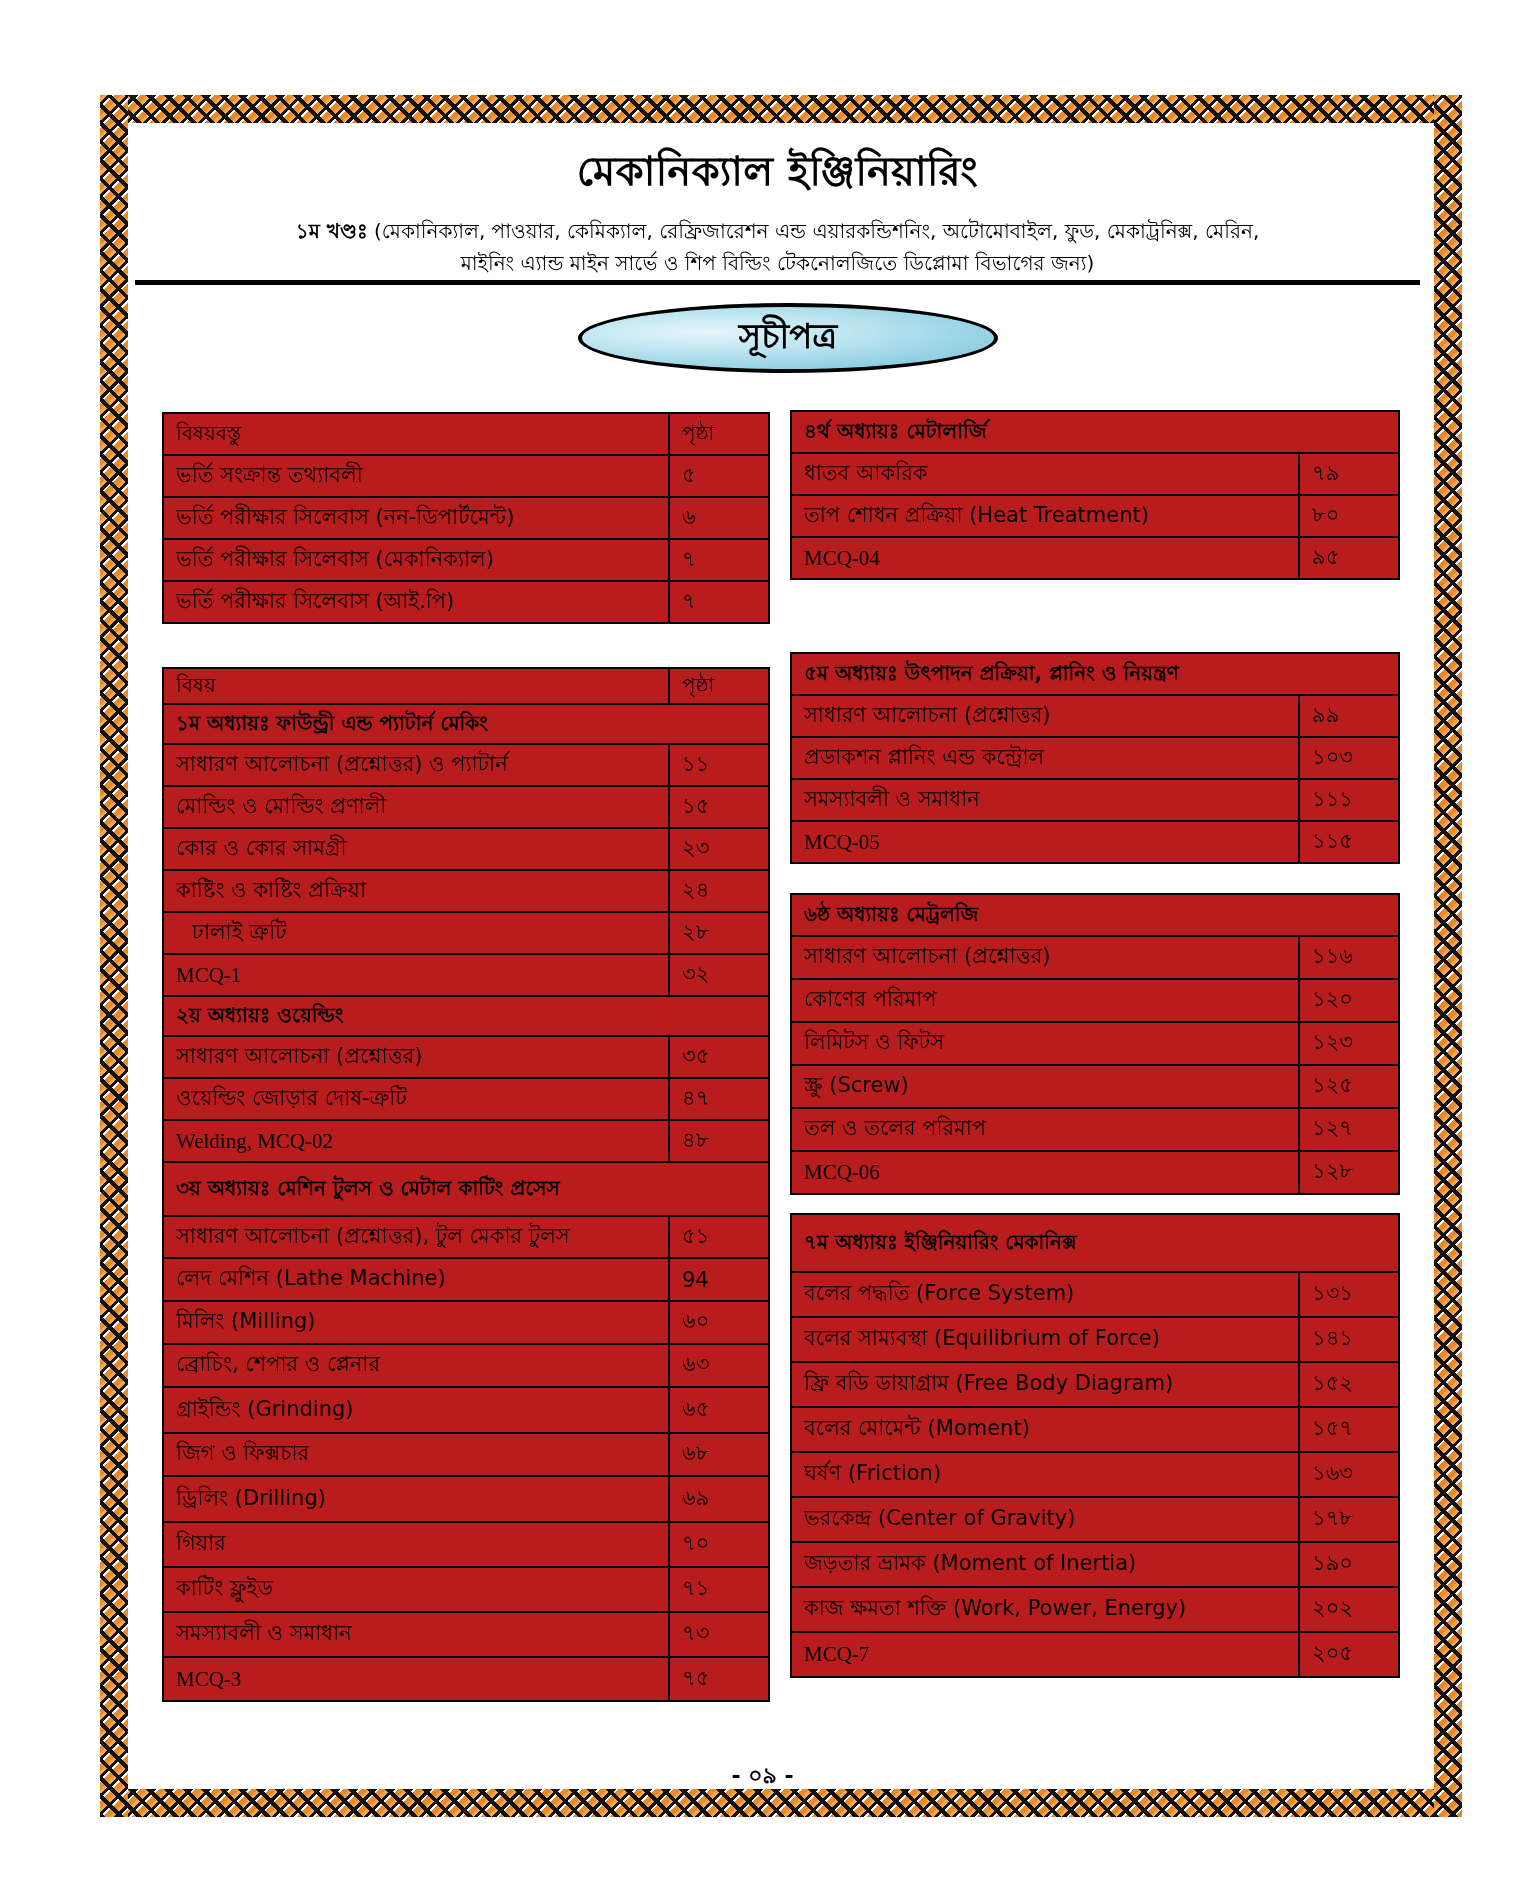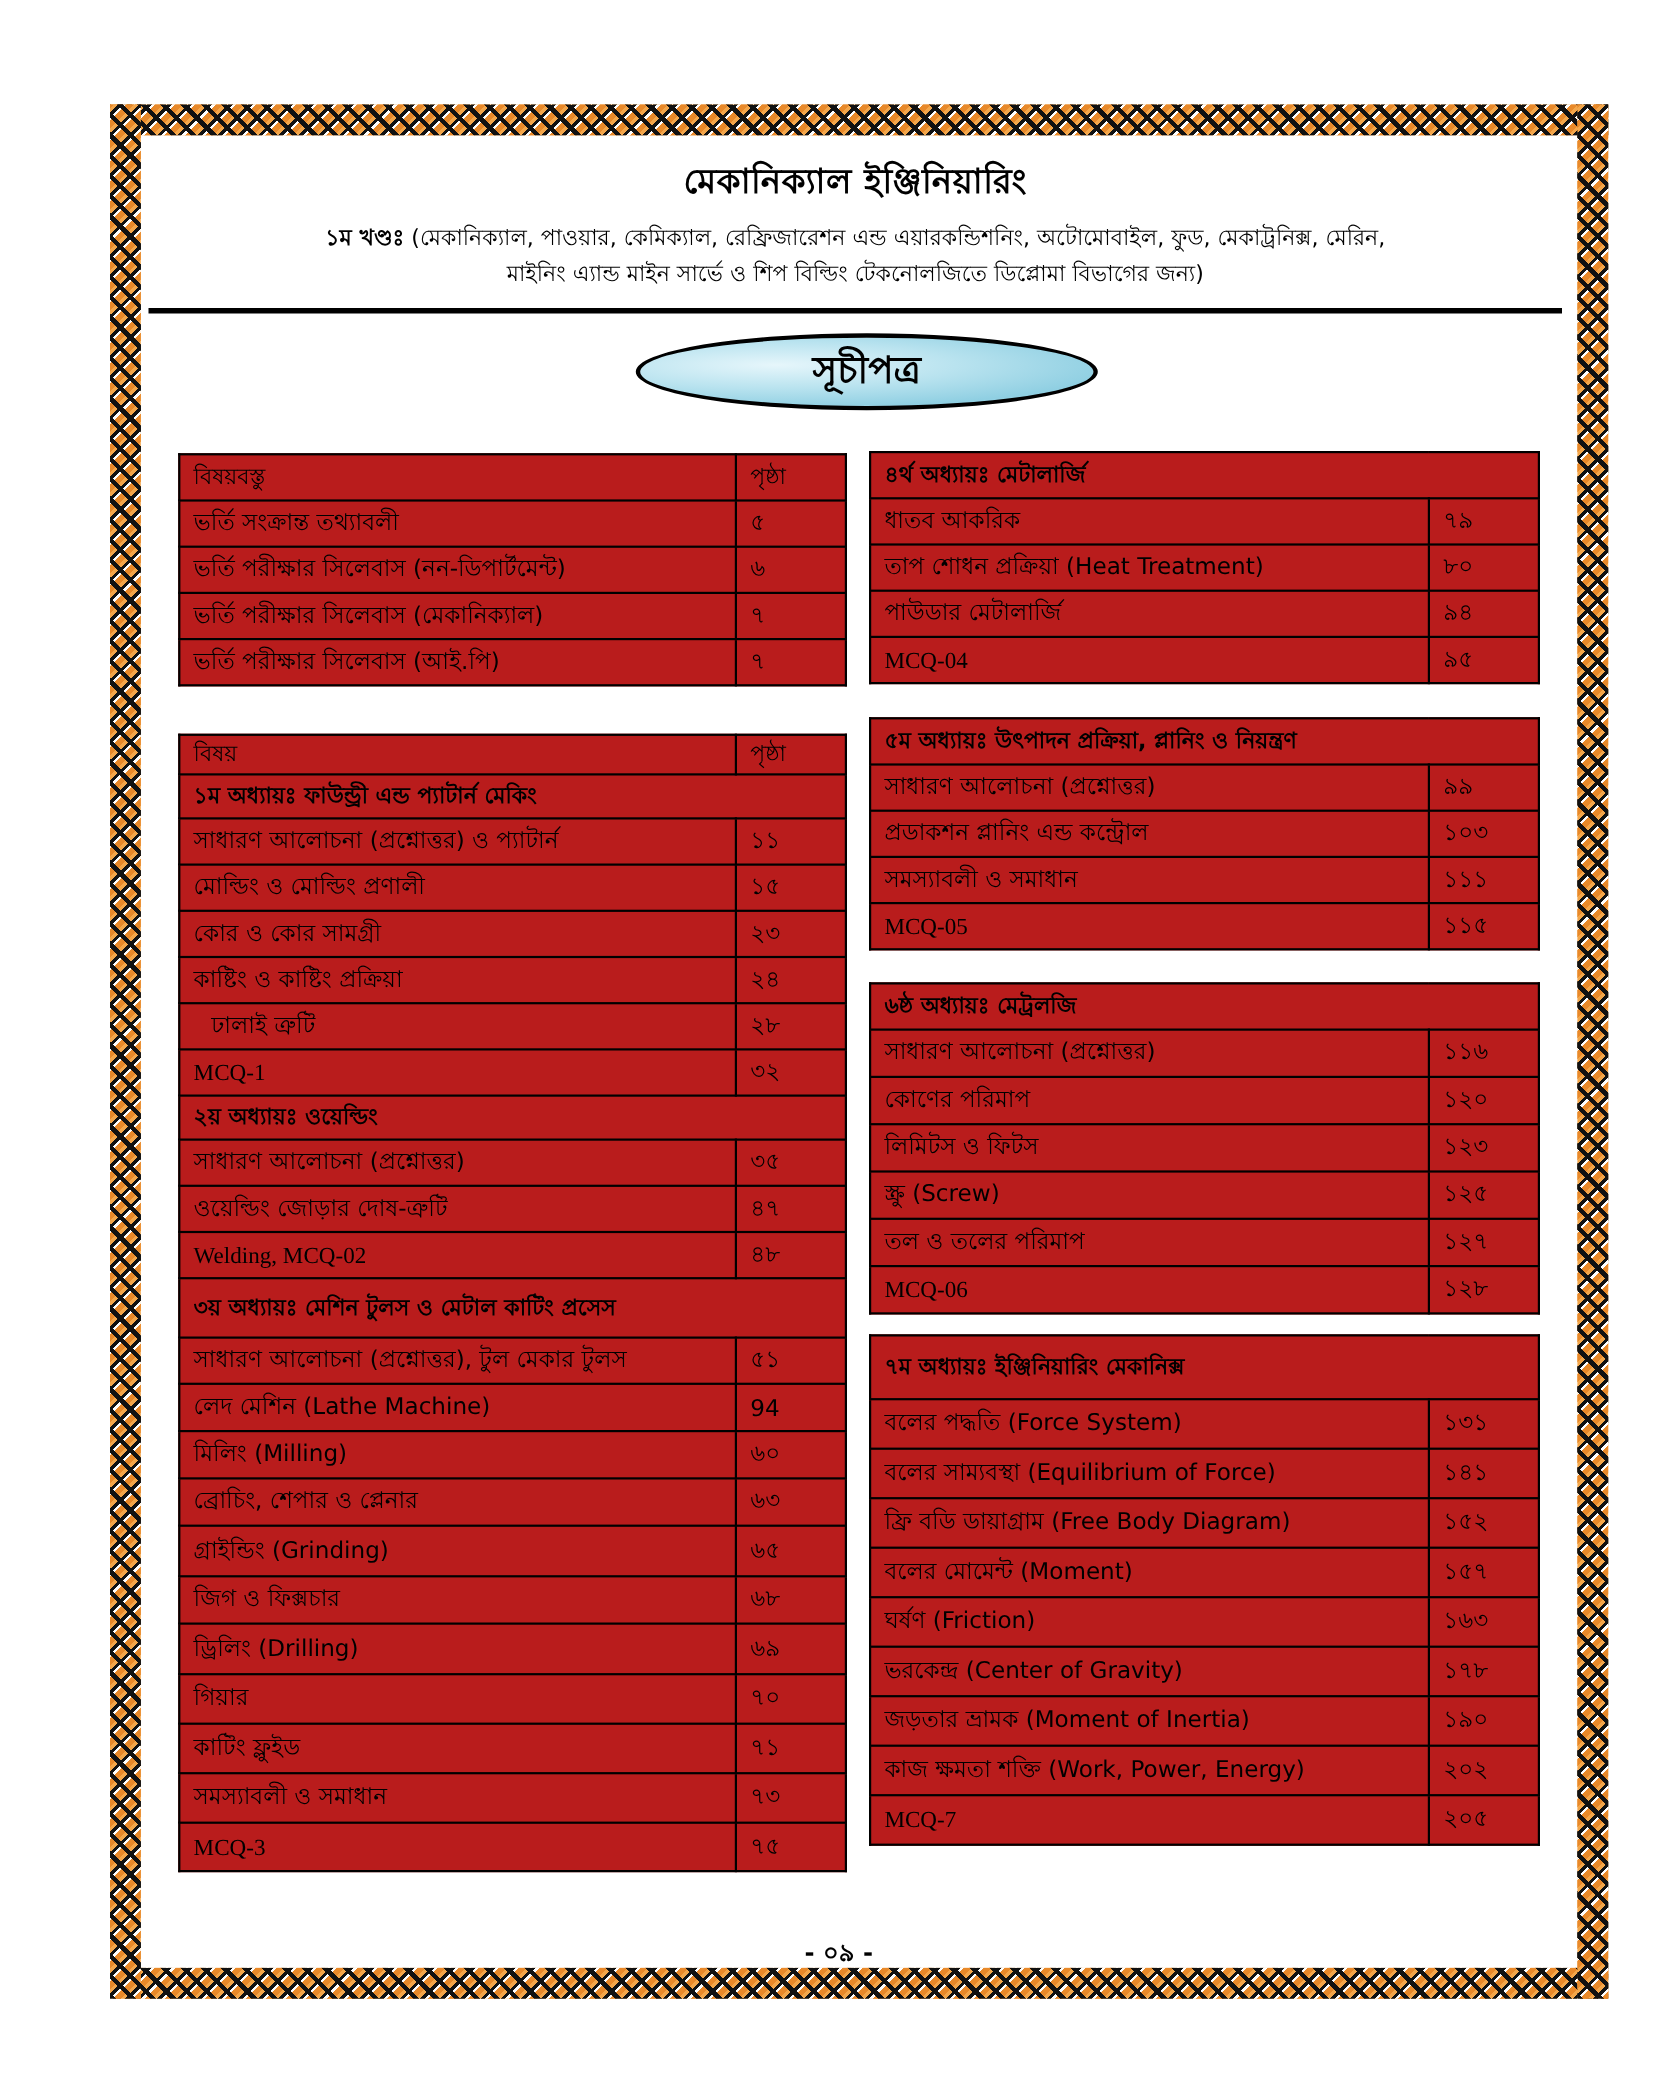--- a/index.html
+++ b/index.html
@@ -16,21 +16,21 @@
   .border-bottom { bottom:0; }
   .border-left, .border-right { top:0; width:28px; height:1722px;
     background:
       repeating-linear-gradient(45deg, #111 0 4px, transparent 4px 13px),
       repeating-linear-gradient(-45deg, #e8892a 0 5px, #fff 5px 7px, #111 7px 10px, transparent 10px 13px),
       #f3a64a; }
   .border-left { left:0; }
   .border-right { right:0; }
 
   .header { position:absolute; left:135px; top:140px; width:1285px; text-align:center; }
-  .title { font-size:31px; font-weight:bold; letter-spacing:0.5px; margin-bottom:8px; }
+  .title { font-size:40px; font-weight:bold; letter-spacing:0.5px; margin-bottom:8px; }
   .subtitle { font-size:20px; line-height:32px; }
   .subtitle b { font-weight:bold; }
   .rule { position:absolute; left:135px; top:280px; width:1285px; height:5px; background:#000; }
 
   .badge { position:absolute; left:578px; top:303px; width:420px; height:70px;
     border:4px solid #000; border-radius:50%;
     background: radial-gradient(ellipse at 30% 40%, #e6f6fb 0%, #b9e3ef 40%, #8fcfe2 75%, #a9dbea 100%);
     display:flex; align-items:center; justify-content:center; box-sizing:border-box; }
   .badge span { font-size:34px; font-weight:bold; }
 
@@ -197,24 +197,20 @@
       </tr>
   <tr>
         <td>ধাতব আকরিক</td>
         <td class="pg">৭৯</td>
       </tr>
   <tr>
         <td>তাপ শোধন প্রক্রিয়া (Heat Treatment)</td>
         <td class="pg">৮০</td>
       </tr>
   <tr>
-        <td>পাউডার মেটালার্জি</td>
-        <td class="pg">৯৪</td>
-      </tr>
-  <tr>
         <td class="en">MCQ-04</td>
         <td class="pg">৯৫</td>
       </tr>
 </tbody>
   </table>
 
 <table class="toc" style="left:790px; top:652px; width:610px;">
   <tbody>
       <tr>
         <td colspan="2" class="chap">৫ম অধ্যায়ঃ উৎপাদন প্রক্রিয়া, প্লানিং ও নিয়ন্ত্রণ</td>

